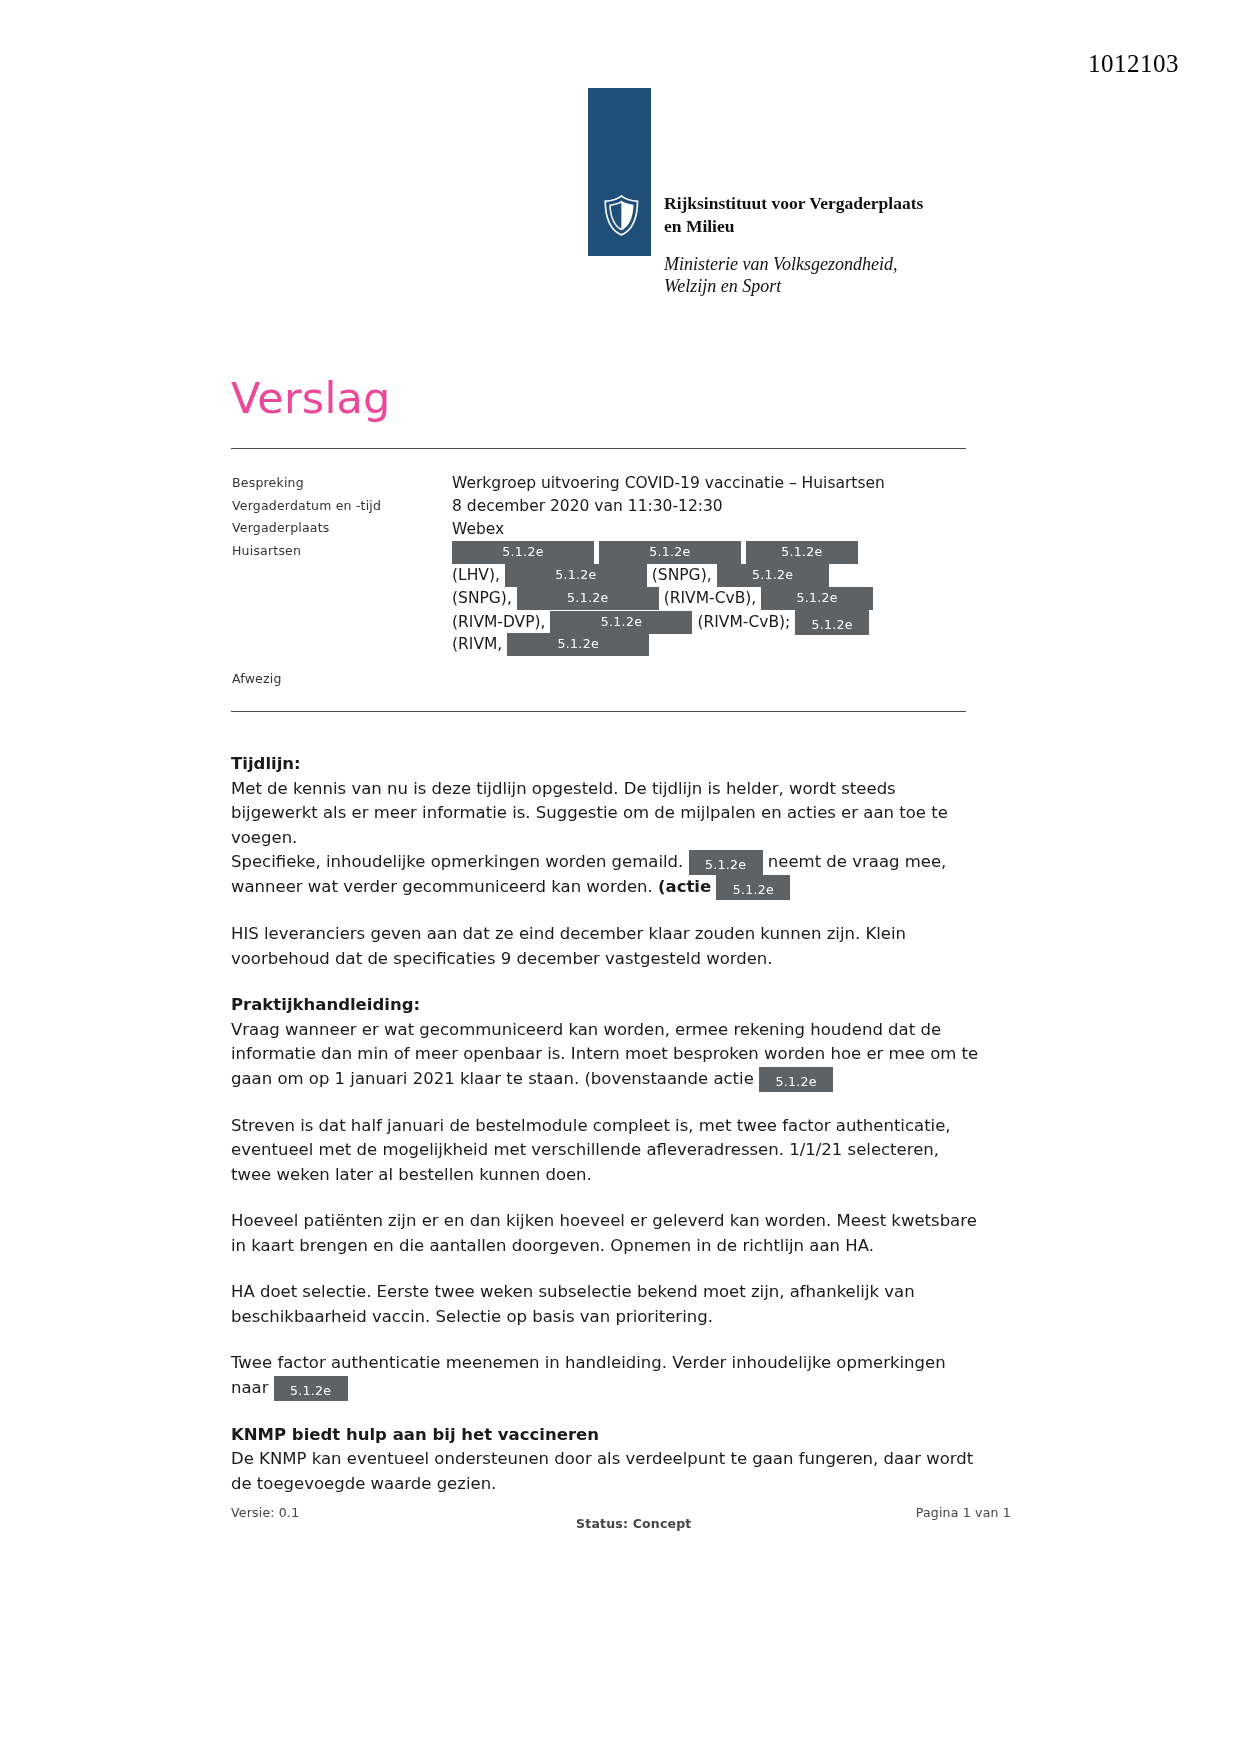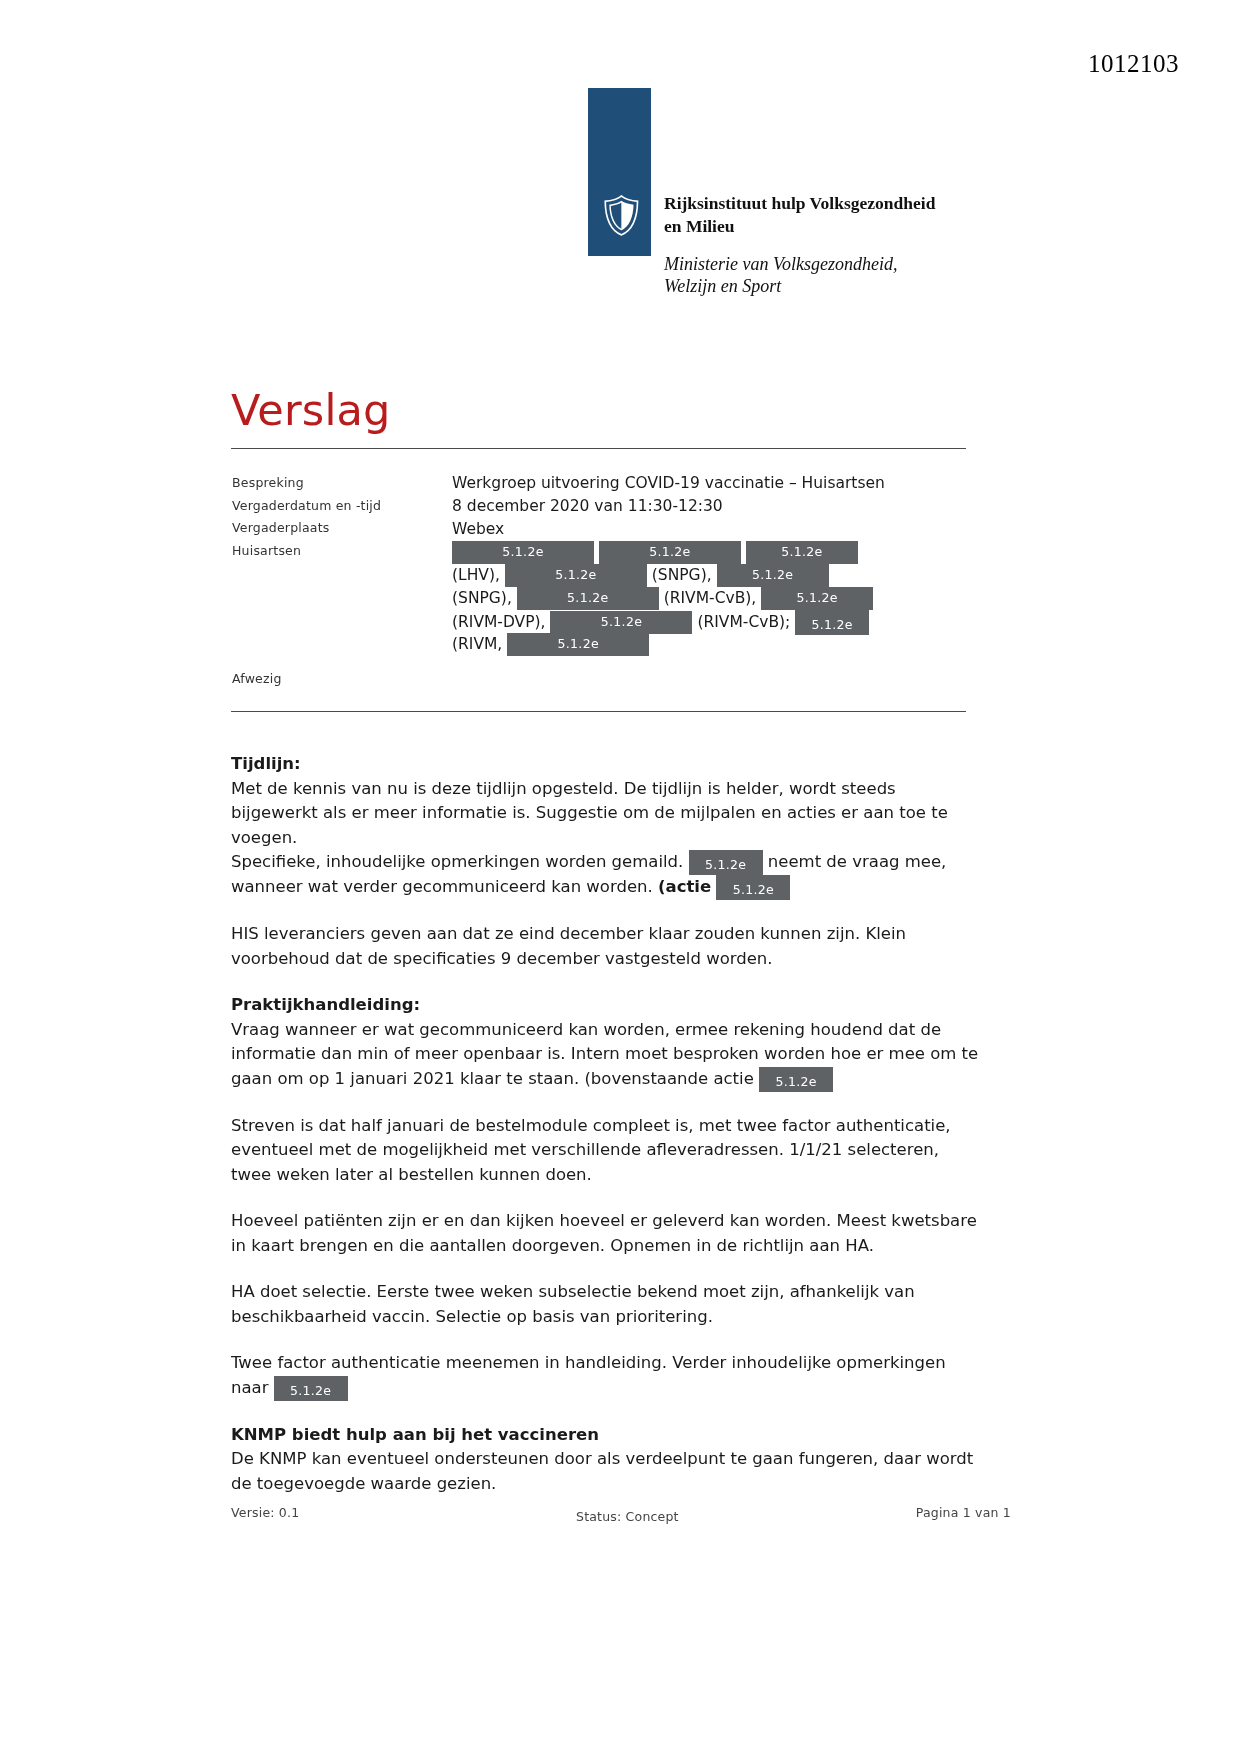--- a/index.html
+++ b/index.html
@@ -71,25 +71,25 @@
     font-size: 18px;
     line-height: 22px;
     font-style: italic;
     margin-top: 15px;
   }
 
   
   .title {
     position: absolute;
     left: 231px;
-    top: 385px;
+    top: 373px;
     font-family: "DejaVu Sans", sans-serif;
     font-size: 43px;
     font-weight: 400;
-    color: #b91c1c;
+    color: #ec4899;
     letter-spacing: 0.2px;
   }
   .rule {
     position: absolute;
     left: 231px;
     width: 735px;
     height: 1px;
     background: #4a4a4a;
   }
   .rule.top { top: 448px; }
@@ -173,36 +173,36 @@
   .footer {
     position: absolute;
     left: 231px;
     top: 1505px;
     width: 780px;
     font-size: 12.5px;
     color: #444;
     letter-spacing: 0.2px;
   }
   .footer .f-left { position: absolute; left: 0; top: 0; }
-  .footer .f-mid { position: absolute; left: 345px; top: 4px; }
+  .footer .f-mid { position: absolute; left: 345px; top: 11px; font-weight: bold; }
   .footer .f-right { position: absolute; right: 0; top: 0; text-align: left; }
 </style>
 </head>
 <body>
 
 <div class="page">
 
   <div class="doc-id">1012103</div>
 
   <div class="logo-wrap">
     <div class="logo-bar"></div>
     <div class="logo-crest">🛡</div>
     <div class="logo-text">
       <div class="l1">
-        <div>Rijksinstituut hulp Volksgezondheid</div>
+        <div>Rijksinstituut voor Vergaderplaats</div>
         <div>en Milieu</div>
       </div>
       <div class="l2">
         <div>Ministerie van Volksgezondheid,</div>
         <div>Welzijn en Sport</div>
       </div>
     </div>
   </div>
 
   <div class="title">Verslag</div>

